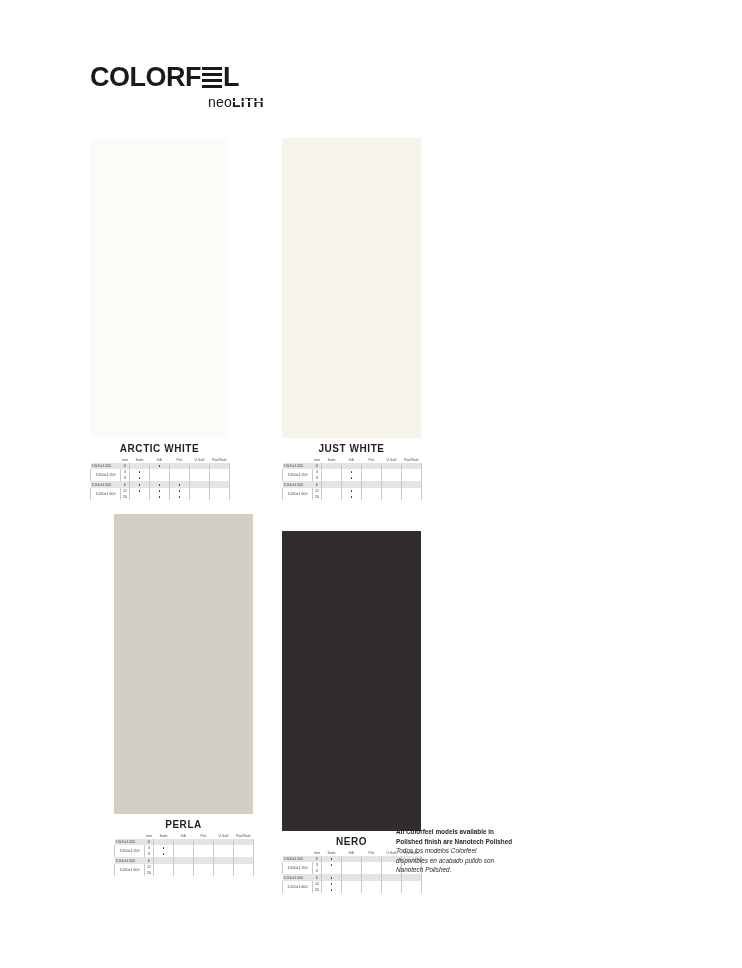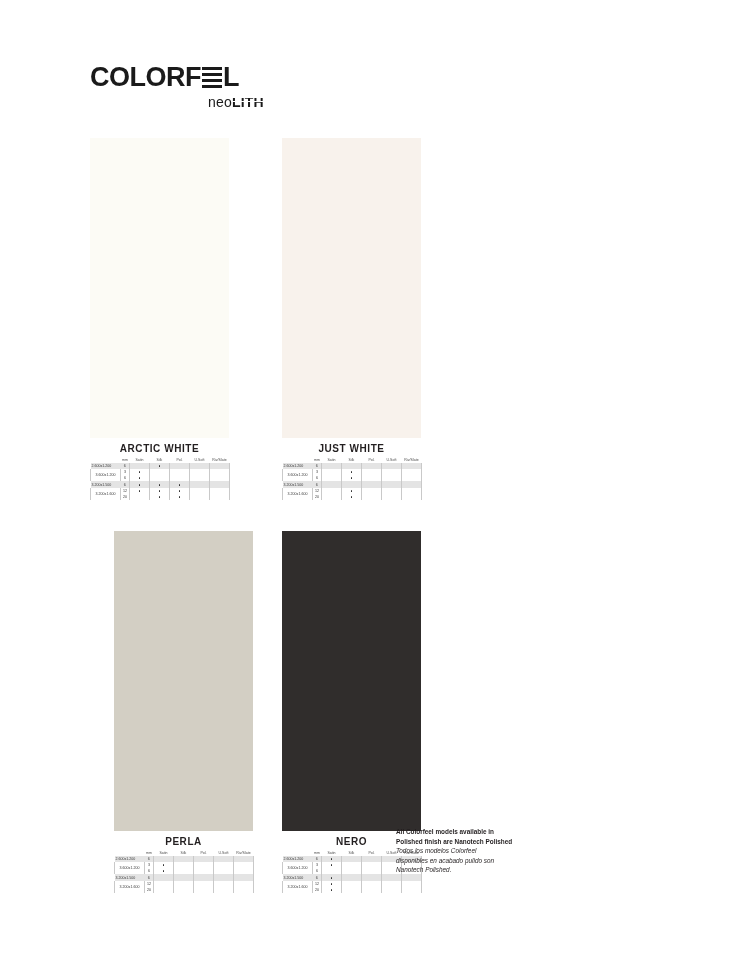--- a/index.html
+++ b/index.html
@@ -342,21 +342,21 @@
           <td class="mm">20</td>
           <td></td>
           <td><span class="dot"></span></td>
           <td></td>
           <td></td>
           <td></td>
         </tr>
       </tbody>
     </table>
   </div>
-<div class="swatch-block" style="left:90px;  top:531px;padding-left:24px;">
+<div class="swatch-block" style="left:90px;  top:514px;padding-left:24px;">
     <div class="swatch" style="background: rgb(211, 207, 196);"></div>
     <div class="swatch-title">PERLA</div>
     <table class="spec">
       <colgroup>
         <col style="width: 30px;">
         <col style="width: 9px;">
         <col style="width: 20px;">
         <col style="width: 20px;">
         <col style="width: 20px;">
         <col style="width: 20px;">

